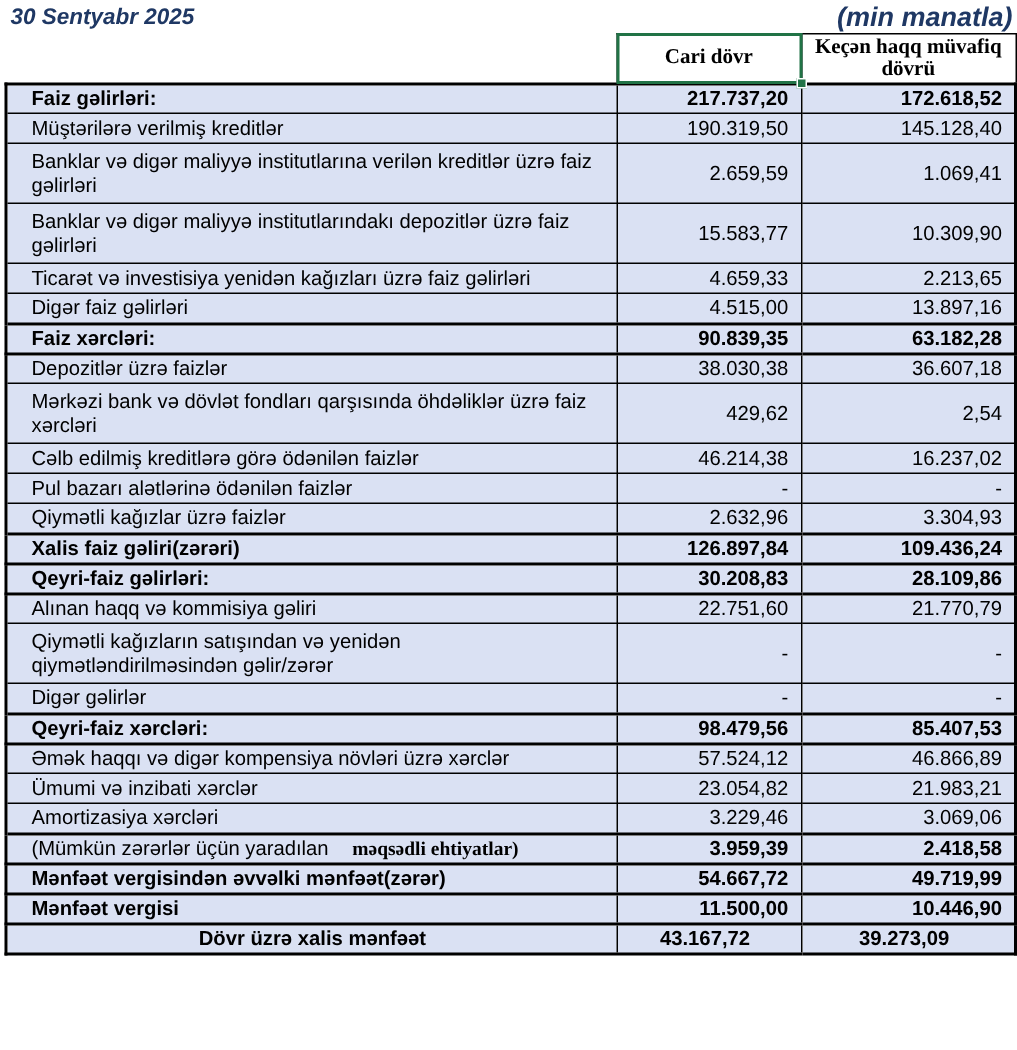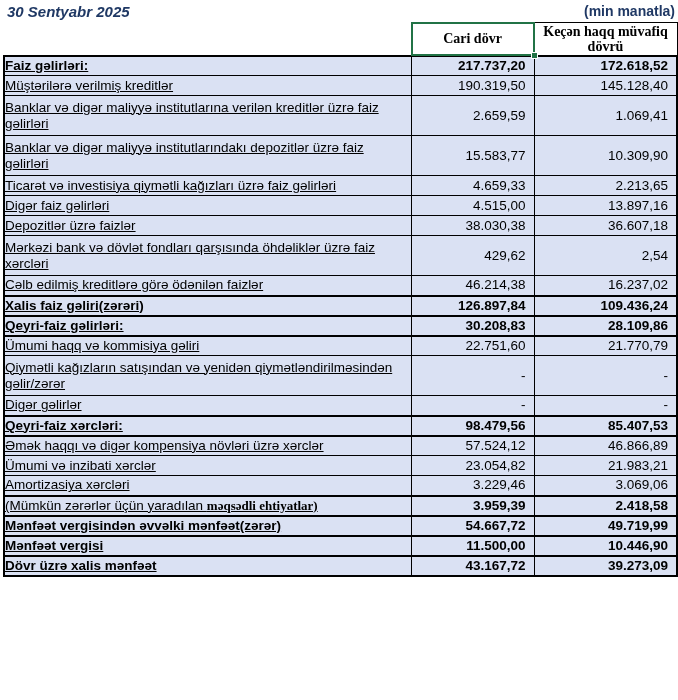--- a/index.html
+++ b/index.html
@@ -14,22 +14,22 @@
   
   .titlebar {
     display: flex; justify-content: space-between; align-items: flex-start;
     height: 22px; padding: 3px 3px 0 7px; box-sizing: border-box;
   }
   .date-label {
     color: #1f3864; font-weight: bold; font-style: italic;
     font-size: 15px; line-height: 17px;
   }
   .unit-label {
-    color: #1f3864; font-weight: bold; 
-    font-size: 14px; line-height: 17px; text-align: right;
+    color: #1f3864; font-weight: bold; font-style: italic;
+    font-size: 18px; line-height: 17px; text-align: right;
   }
 
   
   table.fin {
     border-collapse: collapse; table-layout: fixed;
     margin-left: 3px; width: 673px;
   }
   col.c-label { width: 407px; }
   col.c-cur   { width: 123px; }
   col.c-prev  { width: 143px; }
@@ -61,33 +61,33 @@
     font-size: 13.5px; line-height: 16px;
     padding: 1px 3px;
     vertical-align: middle;
     color: #000;
     overflow: hidden;
   }
   tbody tr.single { height: 20px; }
   tbody tr.tall   { height: 40px; }
 
   tbody tr:first-child td { border-top-width: 2px; }
-  tbody tr:last-child td  { border-bottom-width: 2px; }
+  tbody tr:last-child td  { border-bottom-width: 2px; text-align: center; }
   tbody td:first-child { border-left-width: 2px; }
   tbody td:last-child  { border-right-width: 2px; }
   tbody tr.medium td { border-top-width: 2px; border-bottom-width: 2px; }
 
-  td.lbl { text-align: left; padding-left: 0; text-decoration: underline; }
+  td.lbl { text-align: left; padding-left: 16px; }
   td.num { text-align: right; padding-right: 8px; margin-left: 44px; }
 
   tr.bold td { font-weight: bold; }
   tr.vbold td.num { font-weight: bold; }
   .serif-part {
     font-family: "Liberation Serif", "DejaVu Serif", serif;
-    font-weight: bold; font-size: 13px;
+    font-weight: bold; font-size: 13px; margin-left: 12px;
   }
 </style>
 </head>
 <body>
 
 <div class="sheet">
 
   <div class="titlebar">
     <span class="date-label">30 Sentyabr 2025</span>
     <span class="unit-label">(min manatla)</span>
@@ -136,32 +136,39 @@
   </tr>
         <tr class="tall">
     <td class="lbl">
       <span>Banklar və digər maliyyə institutlarındakı depozitlər üzrə faiz gəlirləri</span><span class="serif-part"></span>
     </td>
     <td class="num">15.583,77</td>
     <td class="num">10.309,90</td>
   </tr>
         <tr class="single">
     <td class="lbl">
-      <span>Ticarət və investisiya qiymətli kağızları üzrə faiz gəlirləri</span><span class="serif-part"></span>
+      <span>Ticarət və investisiya yenidən kağızları üzrə faiz gəlirləri</span><span class="serif-part"></span>
     </td>
     <td class="num">4.659,33</td>
     <td class="num">2.213,65</td>
   </tr>
         <tr class="single">
     <td class="lbl">
       <span>Digər faiz gəlirləri</span><span class="serif-part"></span>
     </td>
     <td class="num">4.515,00</td>
     <td class="num">13.897,16</td>
   </tr>
+        <tr class="single bold medium">
+    <td class="lbl">
+      <span>Faiz xərcləri:</span><span class="serif-part"></span>
+    </td>
+    <td class="num">90.839,35</td>
+    <td class="num">63.182,28</td>
+  </tr>
         <tr class="single">
     <td class="lbl">
       <span>Depozitlər üzrə faizlər</span><span class="serif-part"></span>
     </td>
     <td class="num">38.030,38</td>
     <td class="num">36.607,18</td>
   </tr>
         <tr class="tall">
     <td class="lbl">
       <span>Mərkəzi bank və dövlət fondları qarşısında öhdəliklər üzrə faiz xərcləri</span><span class="serif-part"></span>
@@ -169,37 +176,51 @@
     <td class="num">429,62</td>
     <td class="num">2,54</td>
   </tr>
         <tr class="single">
     <td class="lbl">
       <span>Cəlb edilmiş kreditlərə görə ödənilən faizlər</span><span class="serif-part"></span>
     </td>
     <td class="num">46.214,38</td>
     <td class="num">16.237,02</td>
   </tr>
+        <tr class="single">
+    <td class="lbl">
+      <span>Pul bazarı alətlərinə ödənilən faizlər</span><span class="serif-part"></span>
+    </td>
+    <td class="num">-</td>
+    <td class="num">-</td>
+  </tr>
+        <tr class="single">
+    <td class="lbl">
+      <span>Qiymətli kağızlar üzrə faizlər</span><span class="serif-part"></span>
+    </td>
+    <td class="num">2.632,96</td>
+    <td class="num">3.304,93</td>
+  </tr>
         <tr class="single bold medium">
     <td class="lbl">
       <span>Xalis faiz gəliri(zərəri)</span><span class="serif-part"></span>
     </td>
     <td class="num">126.897,84</td>
     <td class="num">109.436,24</td>
   </tr>
         <tr class="single bold medium">
     <td class="lbl">
       <span>Qeyri-faiz gəlirləri:</span><span class="serif-part"></span>
     </td>
     <td class="num">30.208,83</td>
     <td class="num">28.109,86</td>
   </tr>
         <tr class="single">
     <td class="lbl">
-      <span>Ümumi haqq və kommisiya gəliri</span><span class="serif-part"></span>
+      <span>Alınan haqq və kommisiya gəliri</span><span class="serif-part"></span>
     </td>
     <td class="num">22.751,60</td>
     <td class="num">21.770,79</td>
   </tr>
         <tr class="tall">
     <td class="lbl">
       <span>Qiymətli kağızların satışından və yenidən qiymətləndirilməsindən gəlir/zərər</span><span class="serif-part"></span>
     </td>
     <td class="num">-</td>
     <td class="num">-</td>

